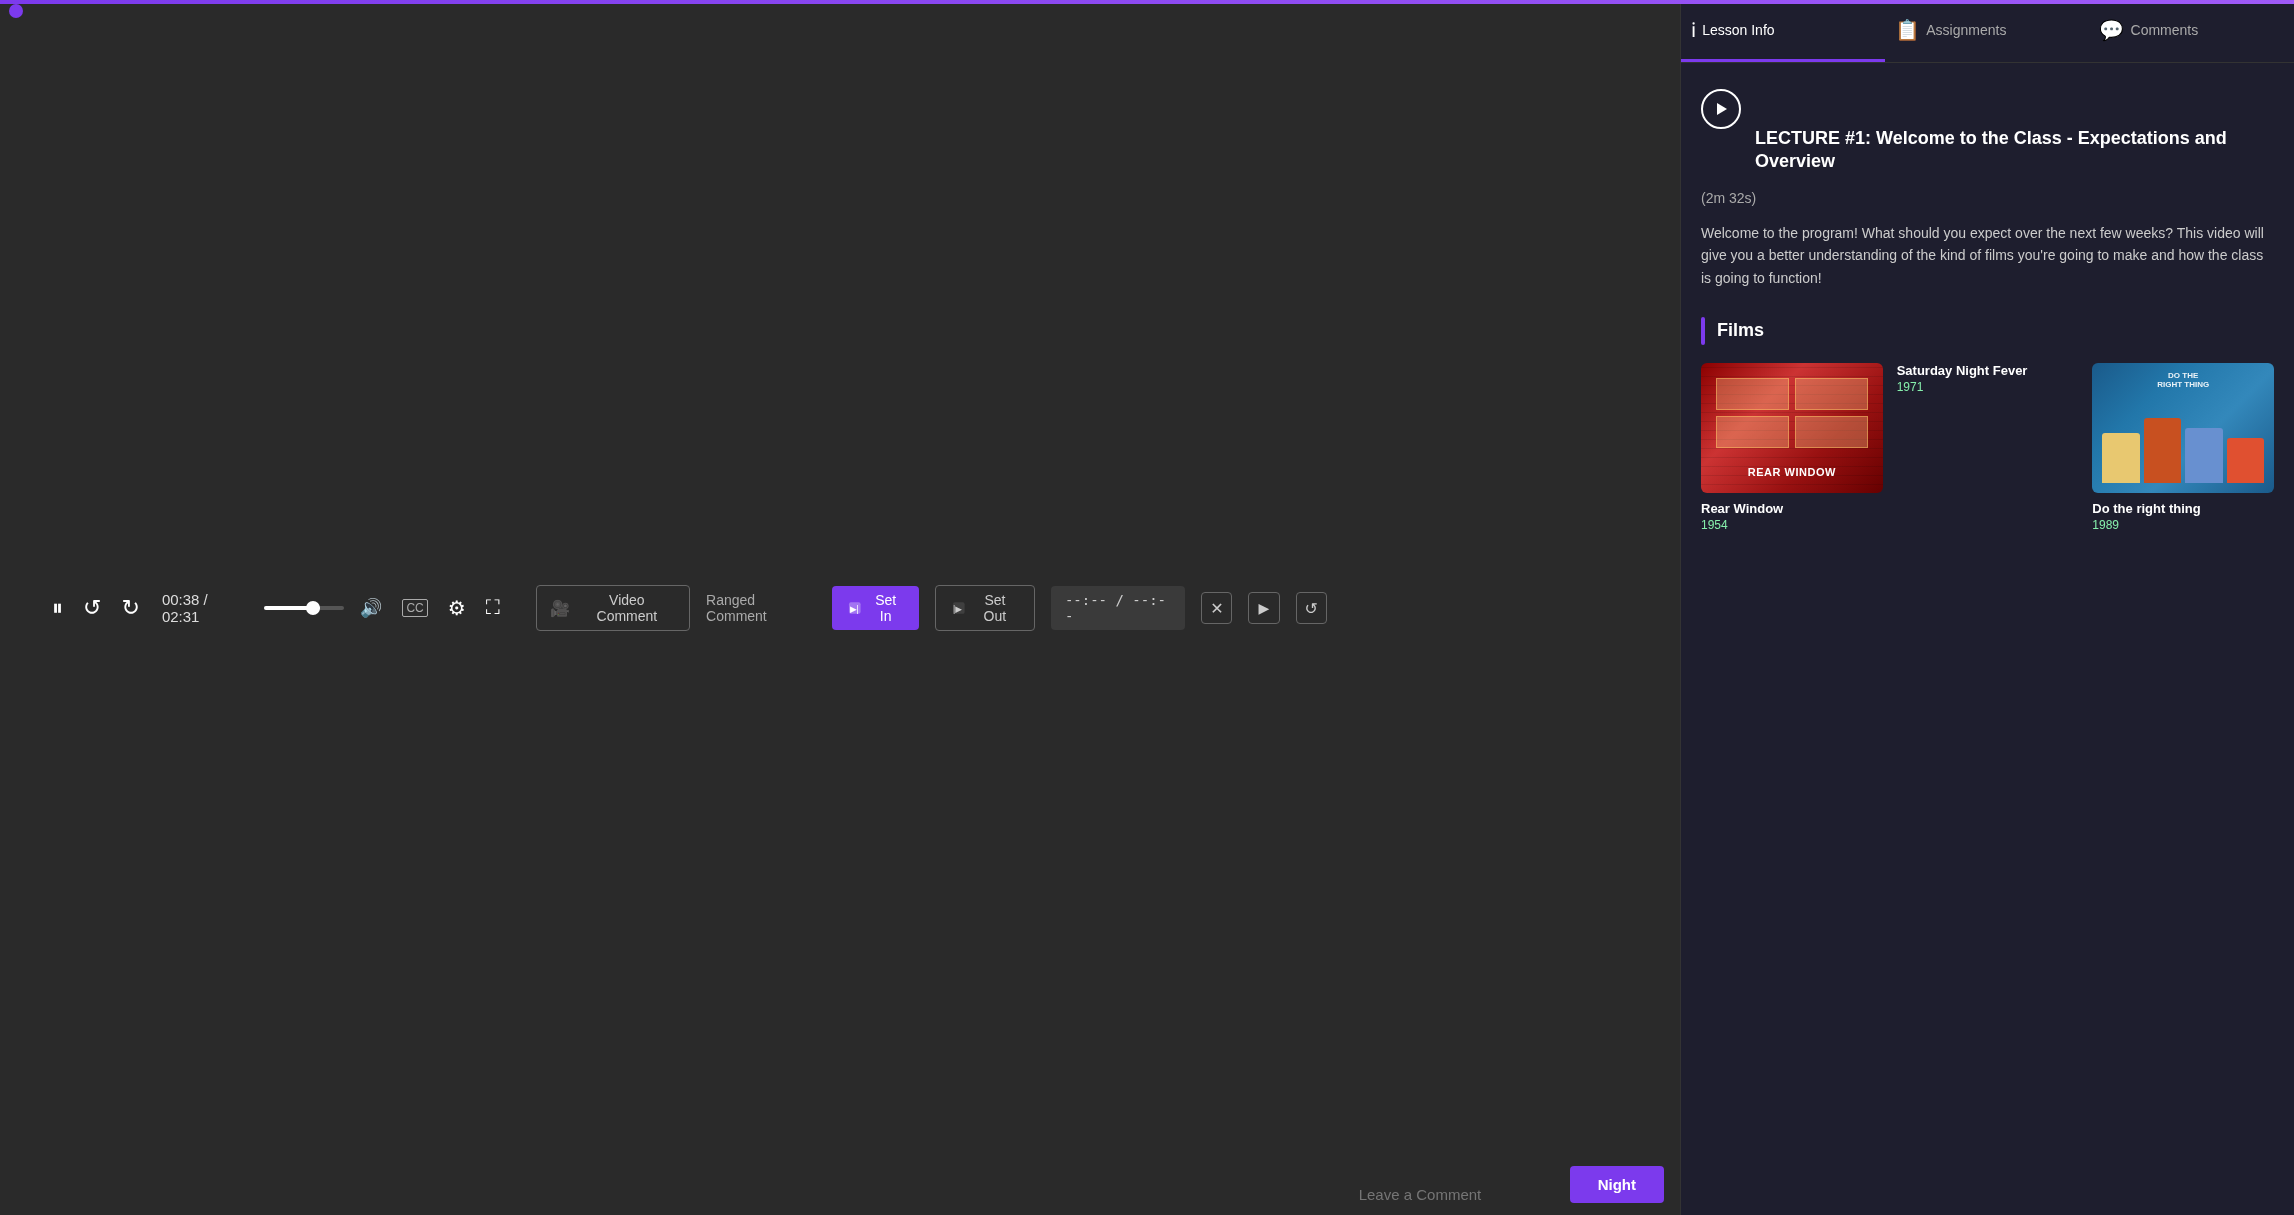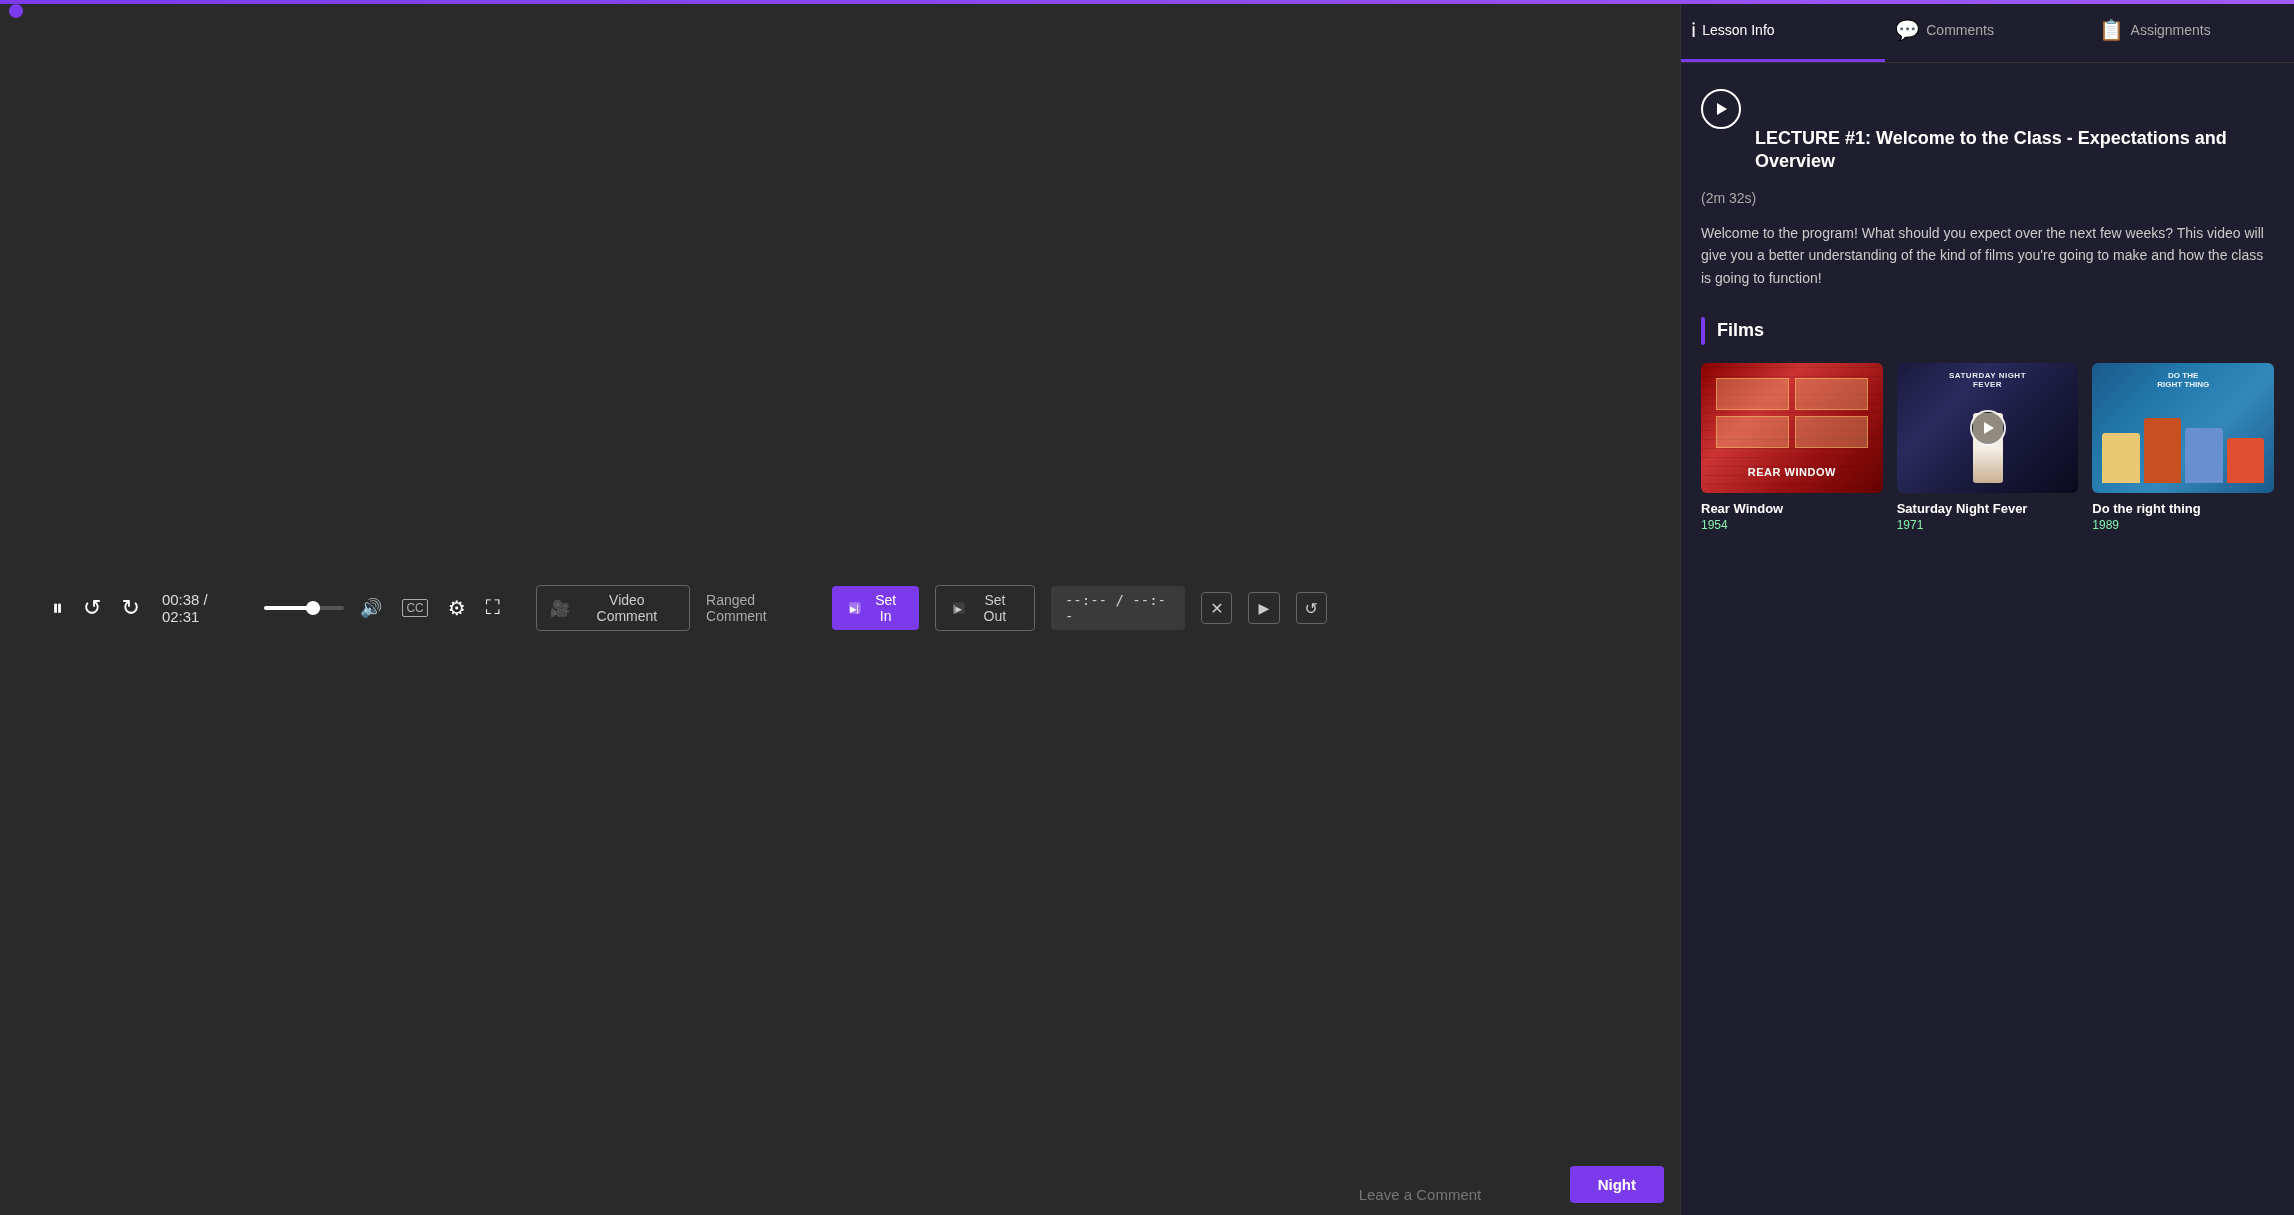--- a/index.html
+++ b/index.html
@@ -802,26 +802,26 @@
 </div>
 
 <div class="right-panel">
 
   <div class="panel-tabs">
     <div class="panel-tab active">
       <span class="panel-tab-icon info-icon"></span>
       <span>Lesson Info</span>
     </div>
     <div class="panel-tab">
+      <span class="panel-tab-icon assignments-icon"></span>
+      <span>Assignments</span>
+    </div>
+    <div class="panel-tab">
       <span class="panel-tab-icon comments-icon"></span>
       <span>Comments</span>
-    </div>
-    <div class="panel-tab">
-      <span class="panel-tab-icon assignments-icon"></span>
-      <span>Assignments</span>
     </div>
   </div>
 
   <div class="panel-content">
 
     <div class="lecture-header">
       <div class="play-circle">
         <svg width="16" height="16" viewBox="0 0 16 16">
           <polygon points="4,2 14,8 4,14" fill="white"></polygon>
         </svg>
@@ -850,33 +850,20 @@
               <div class="rw-window"></div>
               <div class="rw-window"></div>
             </div>
             <div class="rw-title">REAR WINDOW</div>
           </div>
           <div class="film-name">Rear Window</div>
           <div class="film-year">1954</div>
         </div>
 
         <div class="film-card">
-          <div class="film-thumbnail">
-            <div class="thumb-snf">
-              <div class="snf-text">SATURDAY NIGHT<br>FEVER</div>
-              <div class="snf-figure">
-                <div class="snf-body"></div>
-              </div>
-              <div class="play-overlay">
-                <svg width="14" height="14" viewBox="0 0 14 14">
-                  <polygon points="3,1 13,7 3,13" fill="white"></polygon>
-                </svg>
-              </div>
-            </div>
-          </div>
           <div class="film-name">Saturday Night Fever</div>
           <div class="film-year">1971</div>
         </div>
 
         <div class="film-card">
           <div class="film-thumbnail">
             <div class="thumb-drtt">
               <div class="drtt-text">DO THE<br>RIGHT THING</div>
               <div class="drtt-figures">
                 <div class="drtt-fig" style="background:#e8c870;height:50px;"></div>

